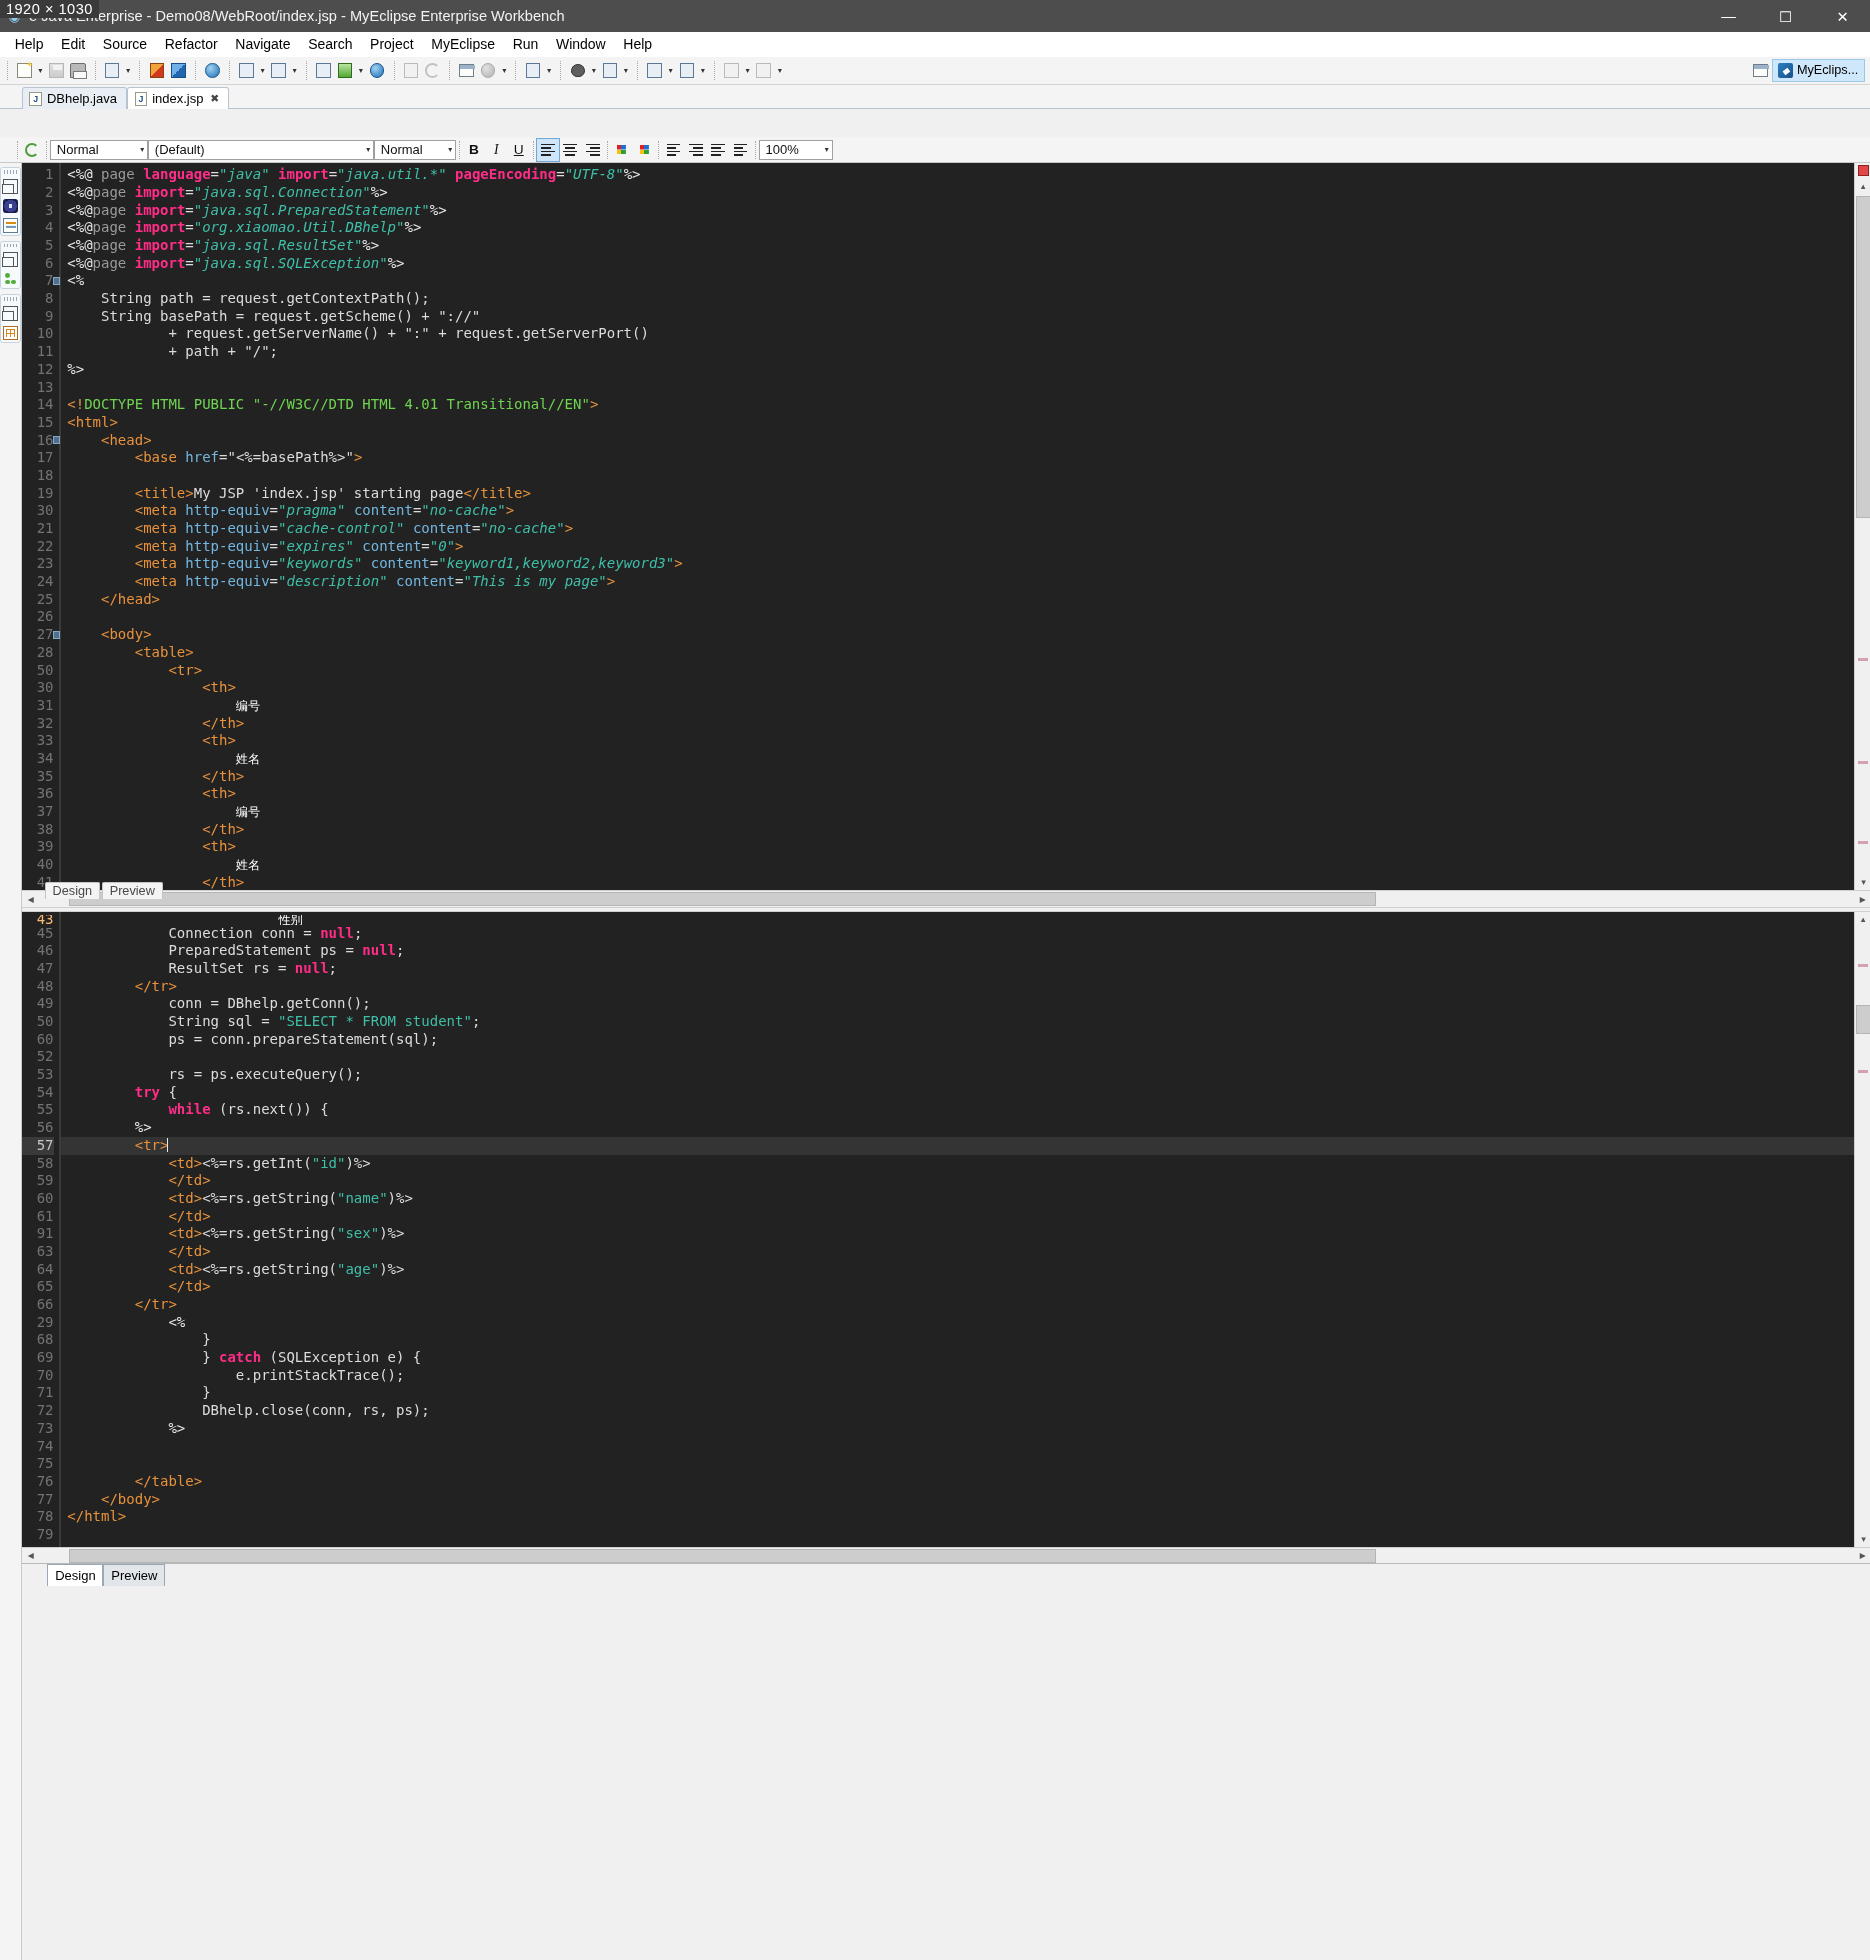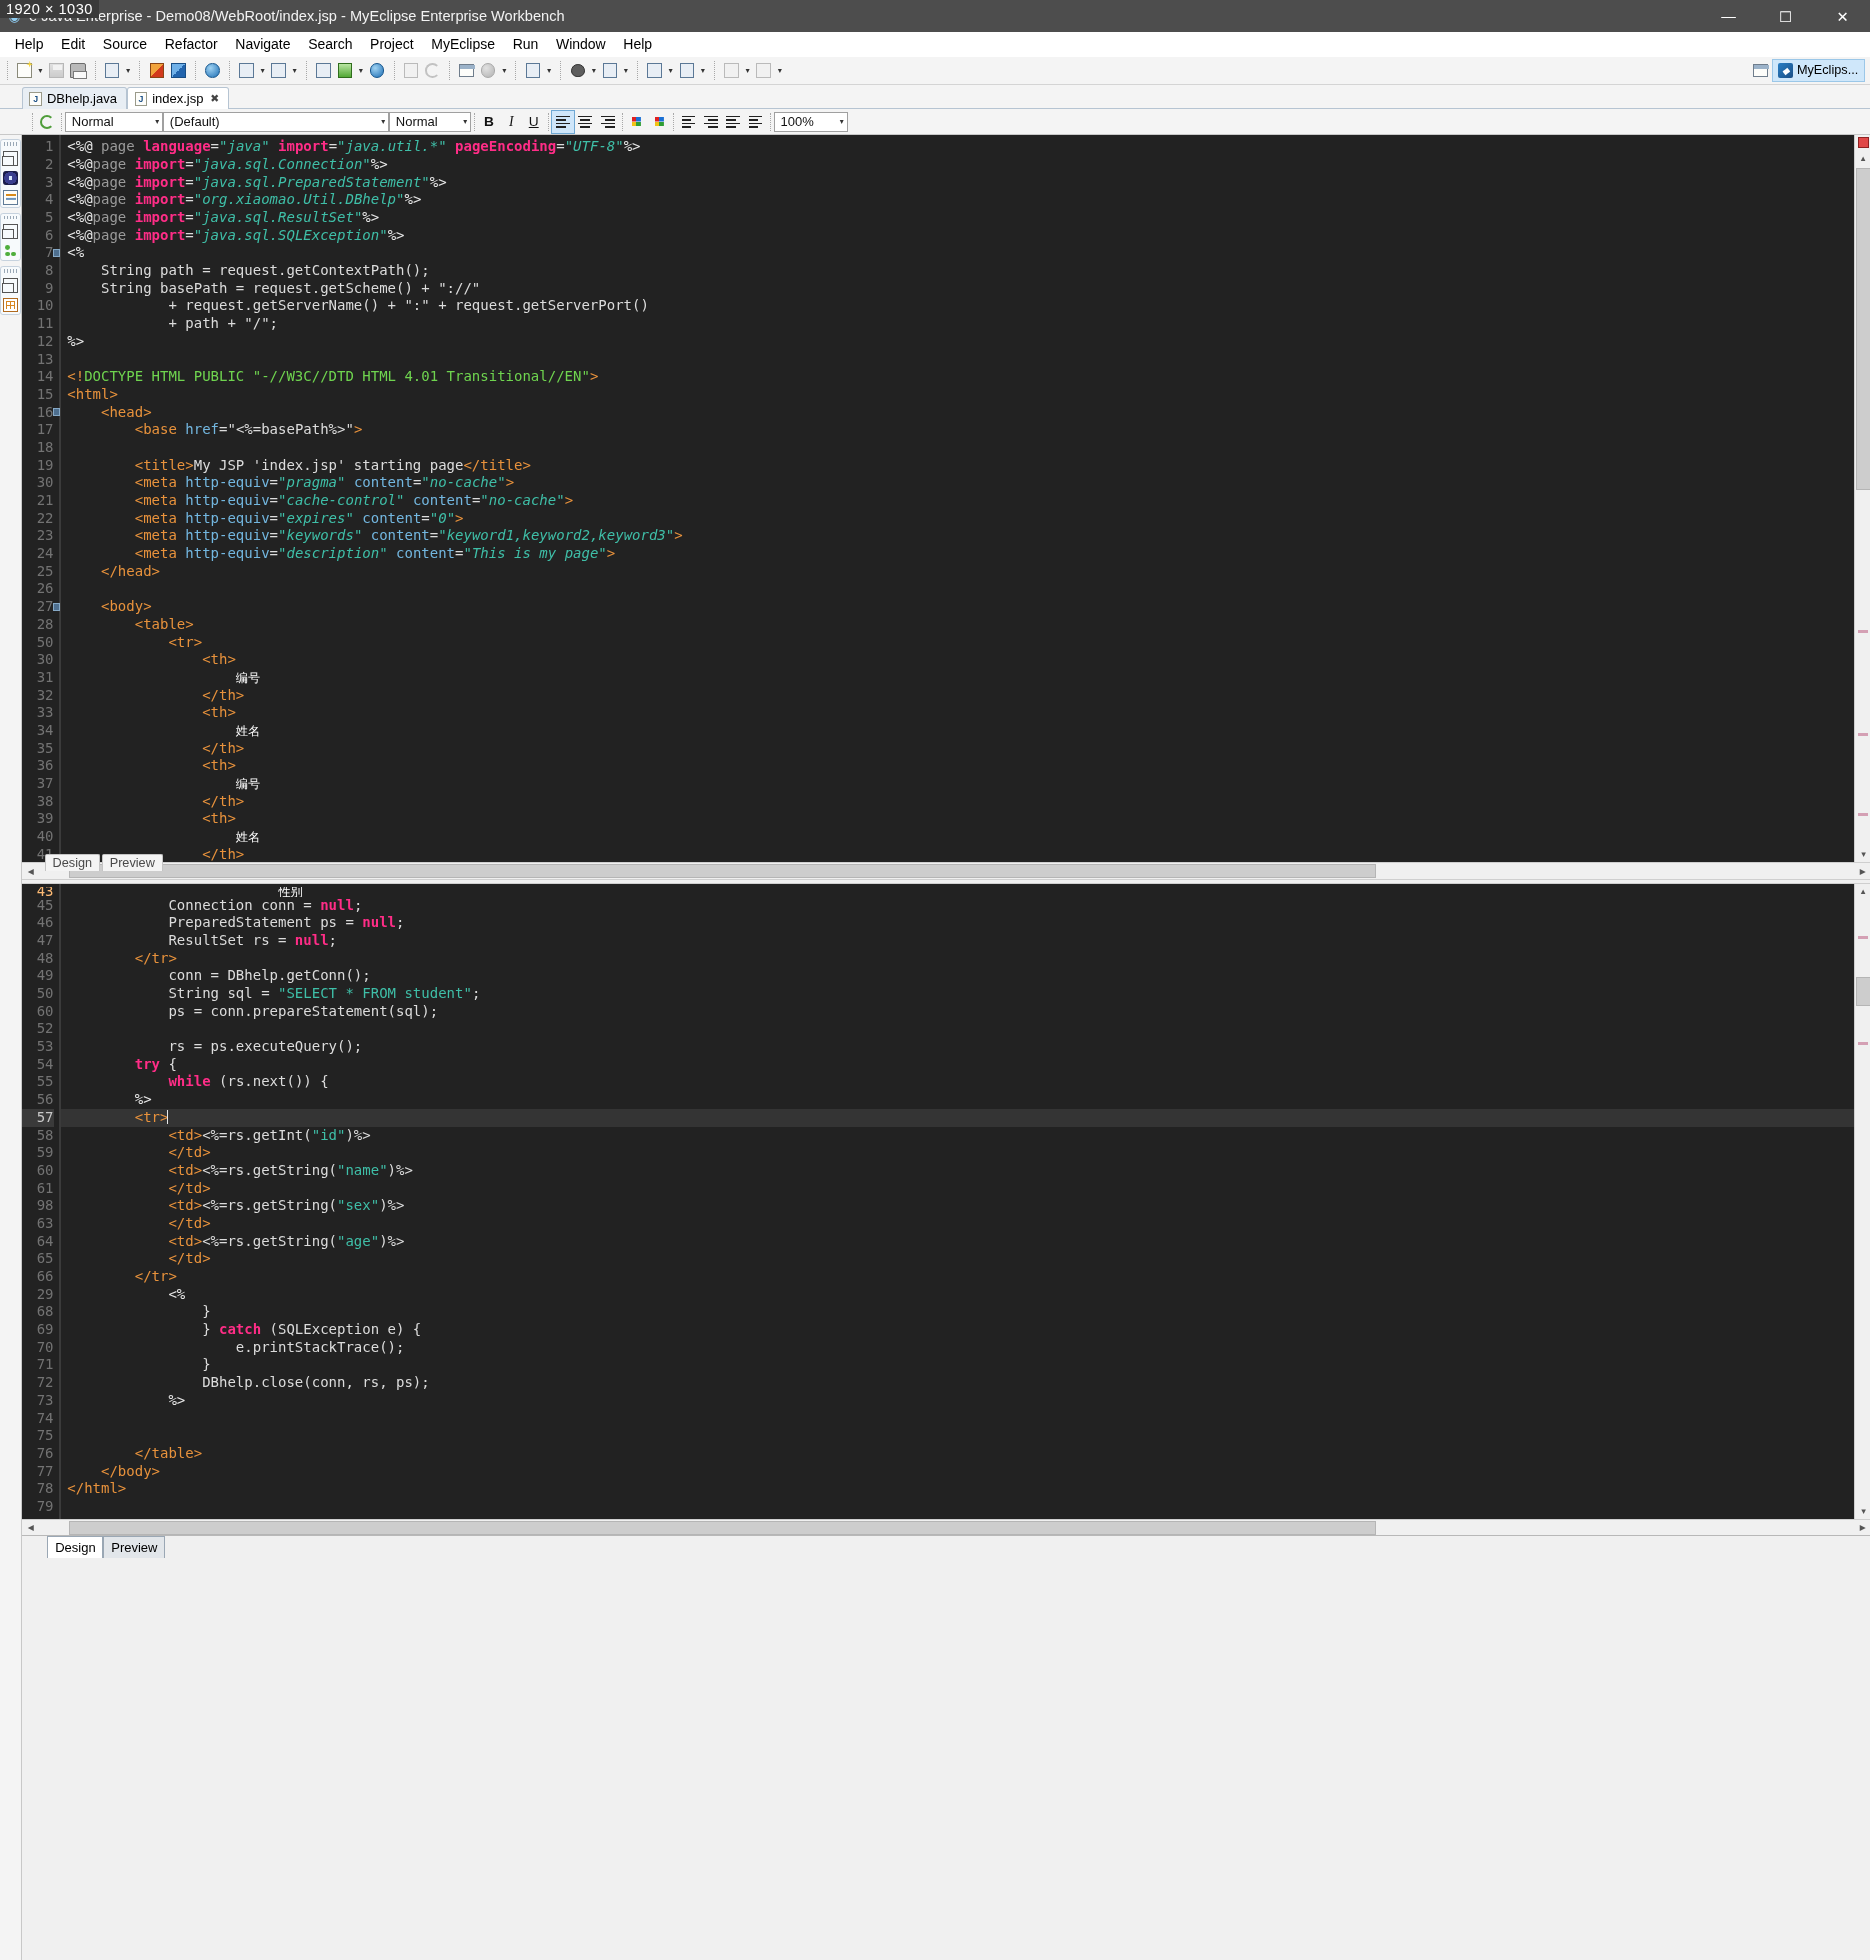--- a/index.html
+++ b/index.html
@@ -121,21 +121,21 @@
     border: 1px solid #9a9a8a; font-size: 8.8px; color: #1b4f86;
     display: flex; align-items: center; justify-content: center;
     font-weight: bold;
   }
   .etab .tclose { font-size: 10.7px; color: #444; margin-left: 2px; }
 
   
   .fmtbar {
     height: 26px; background: #f4f4f4;
     border-bottom: 1px solid #c8c8c8;
-    display: flex; align-items: center; padding-left: 29px; gap: 0;
+    display: flex; align-items: center; padding-left: 14px; gap: 0; margin-top: 28px;
   }
   .fsel {
     height: 20.5px; background: #fff; border: 1px solid #a0a0a0;
     display: flex; align-items: center; justify-content: space-between;
     font-size: 13px; padding: 0 2.9px 0 5.9px; color: #111;
   }
   .fsel .cav { font-size: 7.8px; color: #333; padding-left: 7.8px; }
   .fbtn {
     width: 22.4px; height: 21.5px; display: flex;
     align-items: center; justify-content: center;
@@ -661,21 +661,21 @@
           <div class="ln">52</div>
           <div class="ln">53</div>
           <div class="ln">54</div>
           <div class="ln">55</div>
           <div class="ln">56</div>
           <div class="ln cur">57</div>
           <div class="ln">58</div>
           <div class="ln">59</div>
           <div class="ln">60</div>
           <div class="ln">61</div>
-          <div class="ln">98</div>
+          <div class="ln">91</div>
           <div class="ln">63</div>
           <div class="ln">64</div>
           <div class="ln">65</div>
           <div class="ln">66</div>
           <div class="ln">29</div>
           <div class="ln">68</div>
           <div class="ln">69</div>
           <div class="ln">70</div>
           <div class="ln">71</div>
           <div class="ln">72</div>

